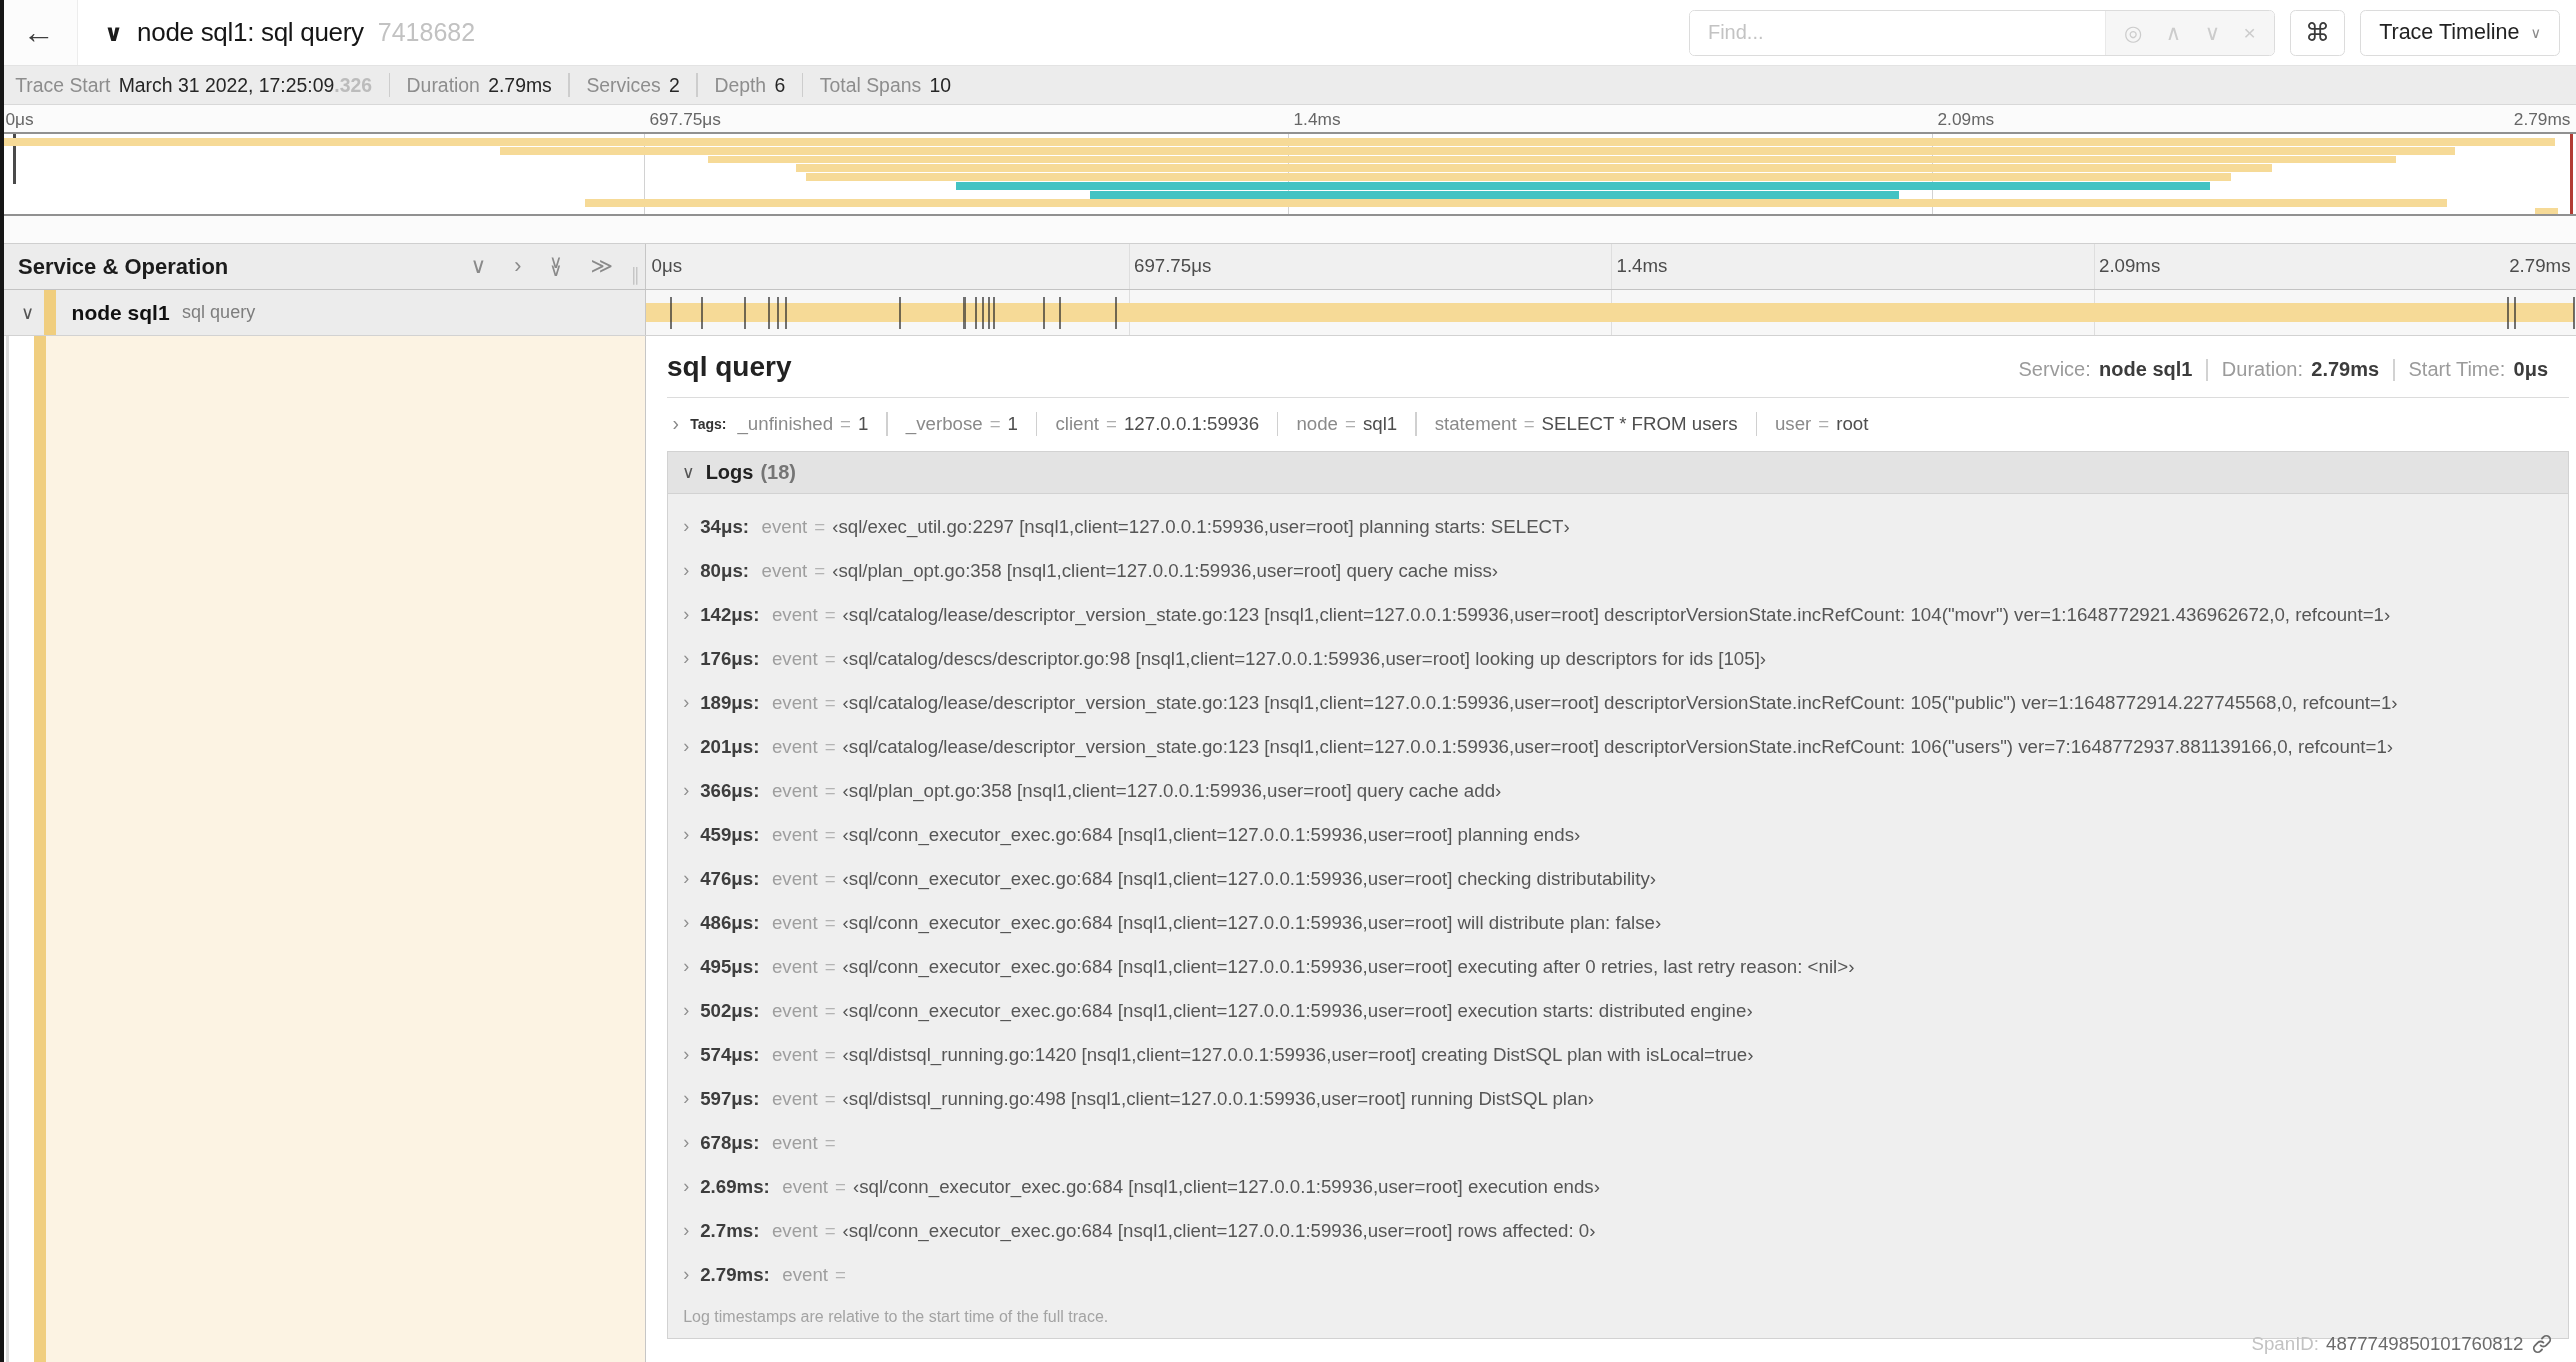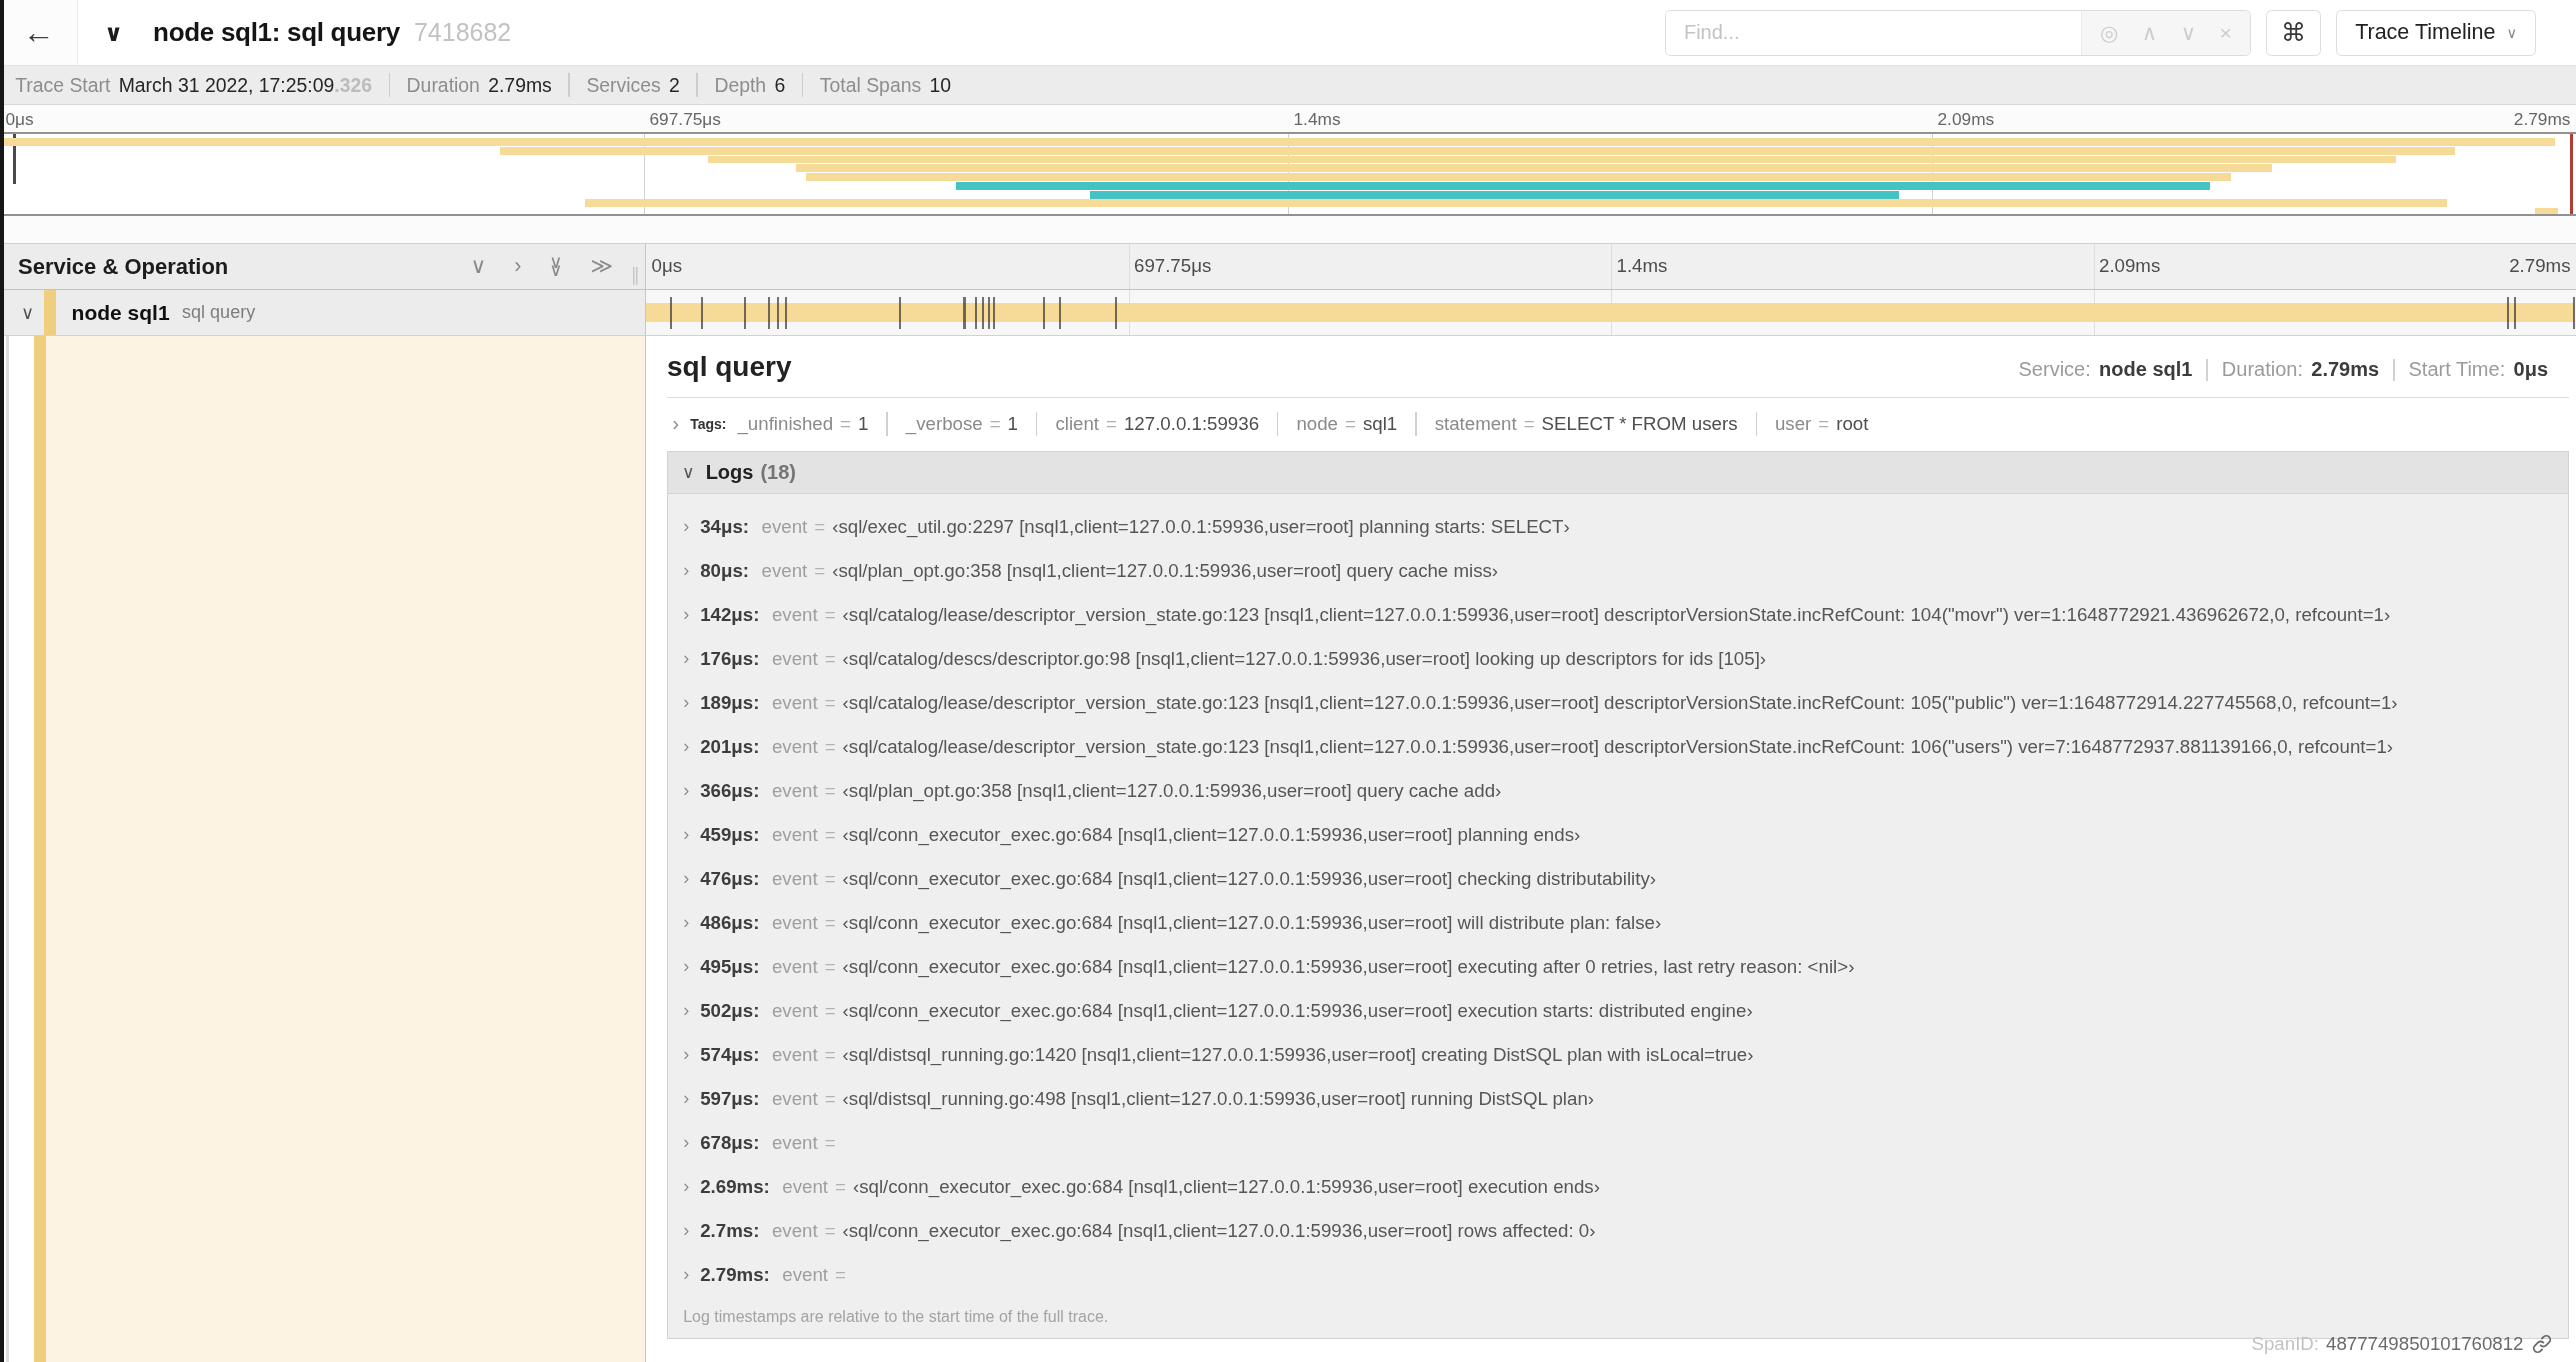--- a/index.html
+++ b/index.html
@@ -6,23 +6,23 @@
   html,body { width: 2576px; height: 1363px; overflow: hidden; }
   body { font-family: "Liberation Sans", "DejaVu Sans", sans-serif; color: #333; background: #fff; position: relative; }
 
   
   .edge-strip { position:absolute; left:0; top:0; bottom:0; width:3.5px; background:#161616; z-index:60; }
 
   
   .topbar { height:66px; display:flex; align-items:center; border-bottom:1.4px solid #e3e3e3; background:#fff; }
   .back-btn { width:78px; height:100%; display:flex; align-items:center; justify-content:center; background:#fcfcfc; border:none; border-right:1.4px solid #ededed; font-size:32px; color:#3f3f3f; cursor:pointer; }
   .title-chevron { font-size:23.5px; font-weight:700; color:#1a1a1a; margin-left:26px; }
-  .page-title { font-size:26px; font-weight:700; color:#151515; margin-left:30px; letter-spacing:-0.3px; }
+  .page-title { font-size:26px; font-weight:400; color:#151515; margin-left:14px; letter-spacing:-0.3px; }
   .trace-id { font-size:25px; font-weight:500; color:#c2c2c2; margin-left:14px; }
-  .top-right { margin-left:auto; display:flex; padding-right:40px; }
+  .top-right { margin-left:auto; display:flex; padding-right:16px; }
   .find-group { display:flex; align-items:stretch; height:46px; border:1.4px solid #dcdcdc; border-radius:5.5px; overflow:hidden; background:#fff; }
   .find-input { border:none; outline:none; width:415px; padding:0 18px; font-size:20px; color:#333; font-family:inherit; background:#fff; }
   .find-input::placeholder { color:#c3c3c3; }
   .find-suffix { display:flex; align-items:center; gap:23.5px; background:#f6f6f6; border-left:1.4px solid #e9e9e9; padding:0 18px; }
   .sfx-icon { font-size:21px; color:#ccc; cursor:pointer; }
   .kbd-btn { height:46px; width:55px; margin-left:15.2px; border:1.4px solid #dcdcdc; border-radius:5.5px; background:#fff; font-size:25px; color:#3a3a3a; display:flex; align-items:center; justify-content:center; cursor:pointer; }
   .view-btn { height:46px; margin-left:15.2px; border:1.4px solid #dcdcdc; border-radius:5.5px; background:#fff; display:flex; align-items:center; gap:11px; padding:0 18px; cursor:pointer; }
   .view-btn-label { font-size:21.5px; color:#222; }
   .view-btn-caret { font-size:14.5px; color:#8a8a8a; }
 

